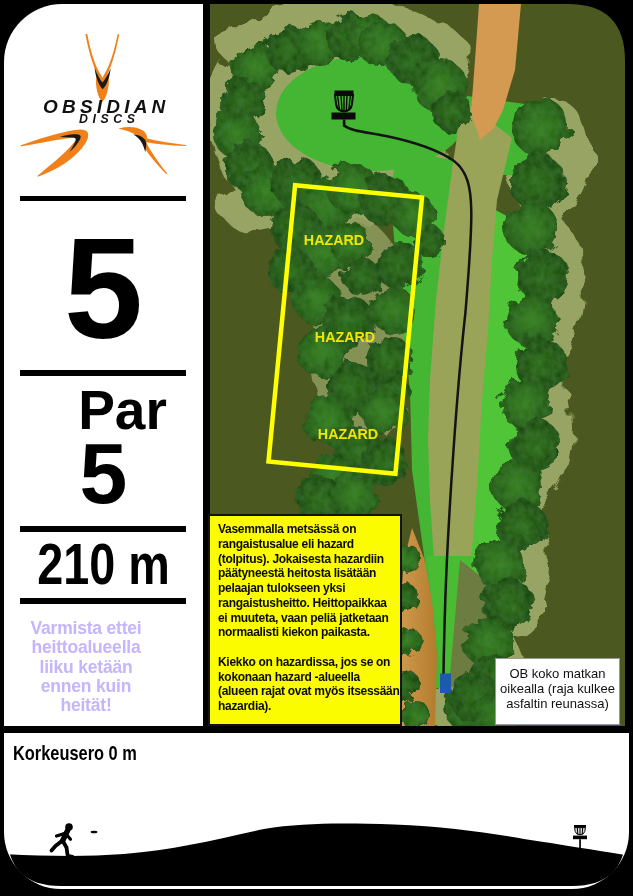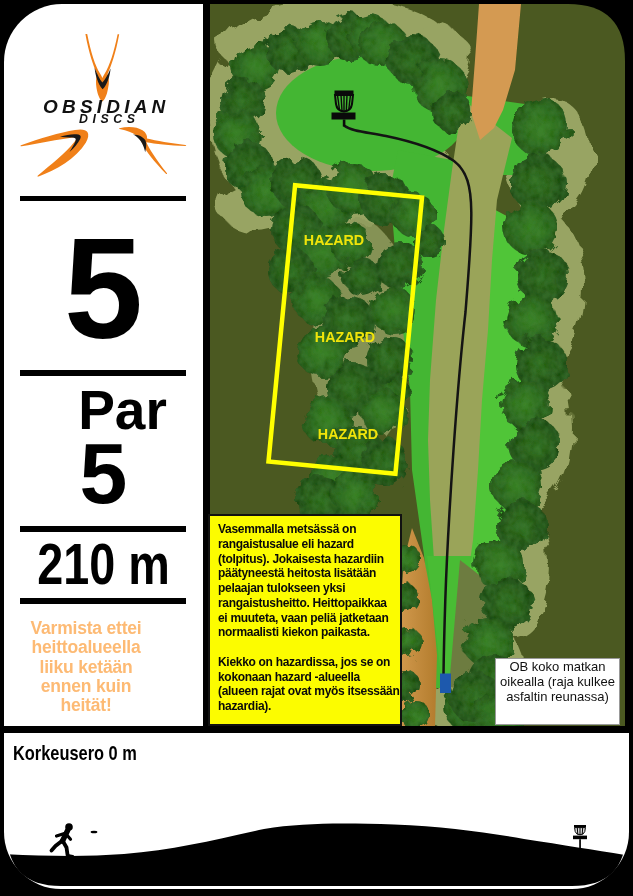--- a/index.html
+++ b/index.html
@@ -36,21 +36,21 @@
 <div class="abs" style="left:4px;top:383px;width:237px;text-align:center;font-size:55px;font-weight:bold;color:#000;line-height:1;">Par</div>
 
 <div class="abs" style="left:4px;top:430px;width:199px;text-align:center;font-size:86px;font-weight:bold;color:#000;line-height:1;">5</div>
 
 <div class="abs" style="left:20px;top:526px;width:166px;height:6px;background:#000;"></div>
 
 <div class="abs" style="left:4px;top:536px;width:199px;text-align:center;font-size:57px;font-weight:bold;color:#000;line-height:1;transform:scaleX(0.82);">210 m</div>
 
 <div class="abs" style="left:20px;top:598px;width:166px;height:6px;background:#000;"></div>
 
-<div class="abs" style="left:4px;top:619px;width:164px;text-align:center;font-size:17.5px;font-weight:bold;color:#fdba74;line-height:19.3px;letter-spacing:-0.2px;">Varmista ettei<br>heittoalueella<br>liiku ketään<br>ennen kuin<br>heität!</div>
+<div class="abs" style="left:4px;top:619px;width:164px;text-align:center;font-size:17.5px;font-weight:bold;color:#c4b5fd;line-height:19.3px;letter-spacing:-0.2px;">Varmista ettei<br>heittoalueella<br>liiku ketään<br>ennen kuin<br>heität!</div>
 
 <svg class="abs" style="left:210px;top:4px;" width="415" height="722" viewBox="210 4 415 722">
   <defs>
     <clipPath id="mapClip">
         <path d="M210,4 H568 Q625,4 625,61 V726 H210 Z"></path>
       </clipPath>
     <filter id="rough" x="-30%" y="-30%" width="160%" height="160%">
       <feTurbulence type="fractalNoise" baseFrequency="0.07" numOctaves="3" seed="8" result="n"></feTurbulence>
       <feDisplacementMap in="SourceGraphic" in2="n" scale="16" result="d"></feDisplacementMap>
       <feTurbulence type="fractalNoise" baseFrequency="0.16 0.13" numOctaves="2" seed="3" result="t"></feTurbulence>
@@ -203,21 +203,21 @@
     <text x="345" y="342" text-anchor="middle" font-family="Liberation Sans, sans-serif" font-size="14.3" font-weight="bold" fill="#f0e40a">HAZARD</text>
 
     <text x="348" y="439" text-anchor="middle" font-family="Liberation Sans, sans-serif" font-size="14.3" font-weight="bold" fill="#f0e40a">HAZARD</text>
 
     <rect x="440" y="673.5" width="11" height="19.5" fill="#1d59ad"></rect>
   </g>
 </svg>
 
 <div class="abs" style="left:208px;top:514px;width:194px;height:212px;background:#fcfc00;border:2px solid #111;box-sizing:border-box;font-size:12px;font-weight:bold;color:#0a0a0a;line-height:14.75px;padding:6px 0 0 8px;letter-spacing:-0.3px;white-space:nowrap;overflow:hidden;">Vasemmalla metsässä on<br>rangaistusalue eli hazard<br>(tolpitus). Jokaisesta hazardiin<br>päätyneestä heitosta lisätään<br>pelaajan tulokseen yksi<br>rangaistusheitto. Heittopaikkaa<br>ei muuteta, vaan peliä jatketaan<br>normaalisti kiekon paikasta.<br><br>Kiekko on hazardissa, jos se on<br>kokonaan hazard -alueella<br>(alueen rajat ovat myös itsessään<br>hazardia).</div>
 
-<div class="abs" style="left:495px;top:658px;width:125px;height:67px;background:#fff;border:1px solid #999;box-sizing:border-box;font-size:13px;color:#111;line-height:15.2px;text-align:center;">OB koko matkan<br>oikealla (raja kulkee<br>asfaltin reunassa)</div>
+<div class="abs" style="left:495px;top:658px;width:125px;height:67px;background:#fff;border:1px solid #999;box-sizing:border-box;font-size:13px;color:#111;line-height:15.2px;text-align:center;padding-top:7px;">OB koko matkan<br>oikealla (raja kulkee<br>asfaltin reunassa)</div>
 
 <div class="abs" style="left:4px;top:733px;width:625px;height:156px;background:#fff;border-radius:0 0 57px 57px;"></div>
 
 <div class="abs" style="left:13px;top:741px;font-size:21px;font-weight:bold;color:#000;transform:scaleX(0.78);transform-origin:0 0;white-space:nowrap;">Korkeusero 0 m</div>
 
 <svg class="abs" style="left:4px;top:733px;" width="625" height="156" viewBox="0 0 625 156">
   <defs>
     <clipPath id="hillClip">
         <path d="M3,0 H622 V99 Q622,153 568,153 H57 Q3,153 3,99 Z"></path>
       </clipPath>

